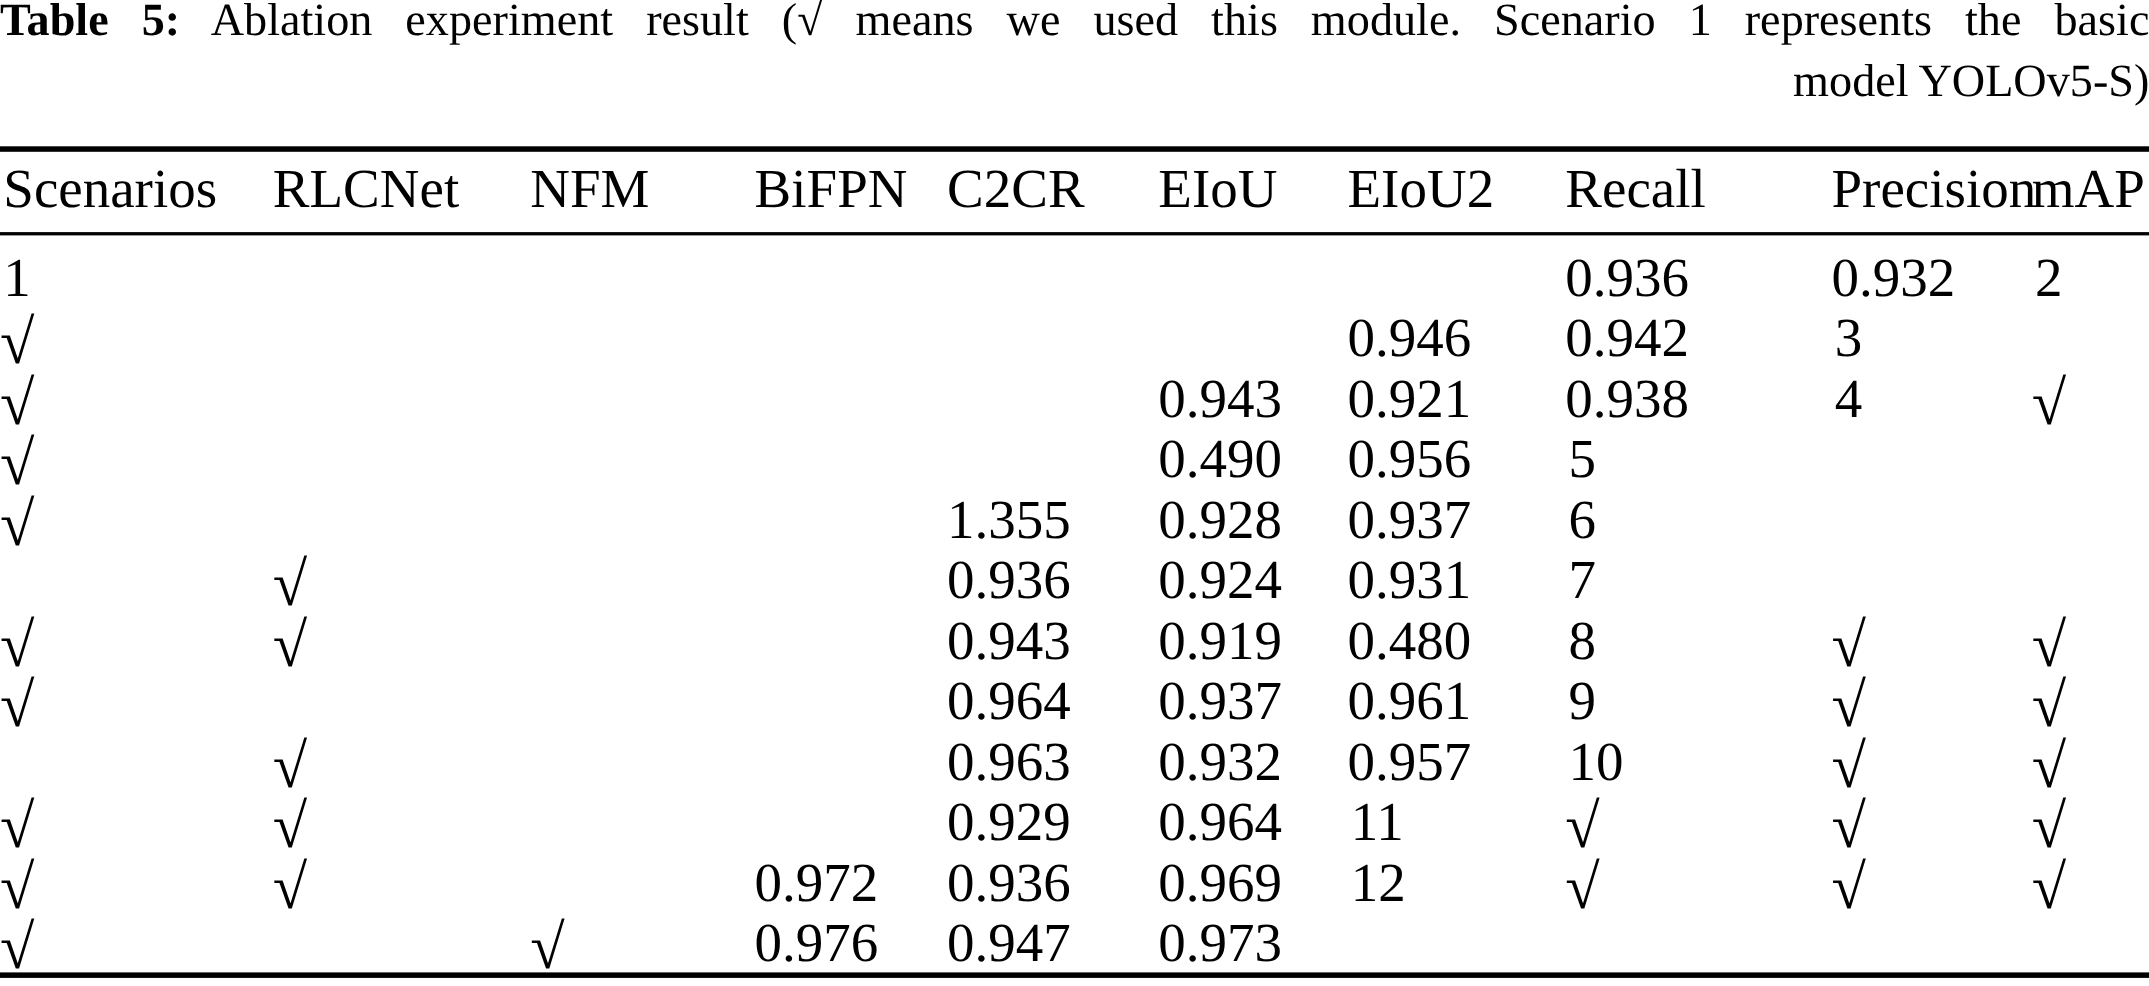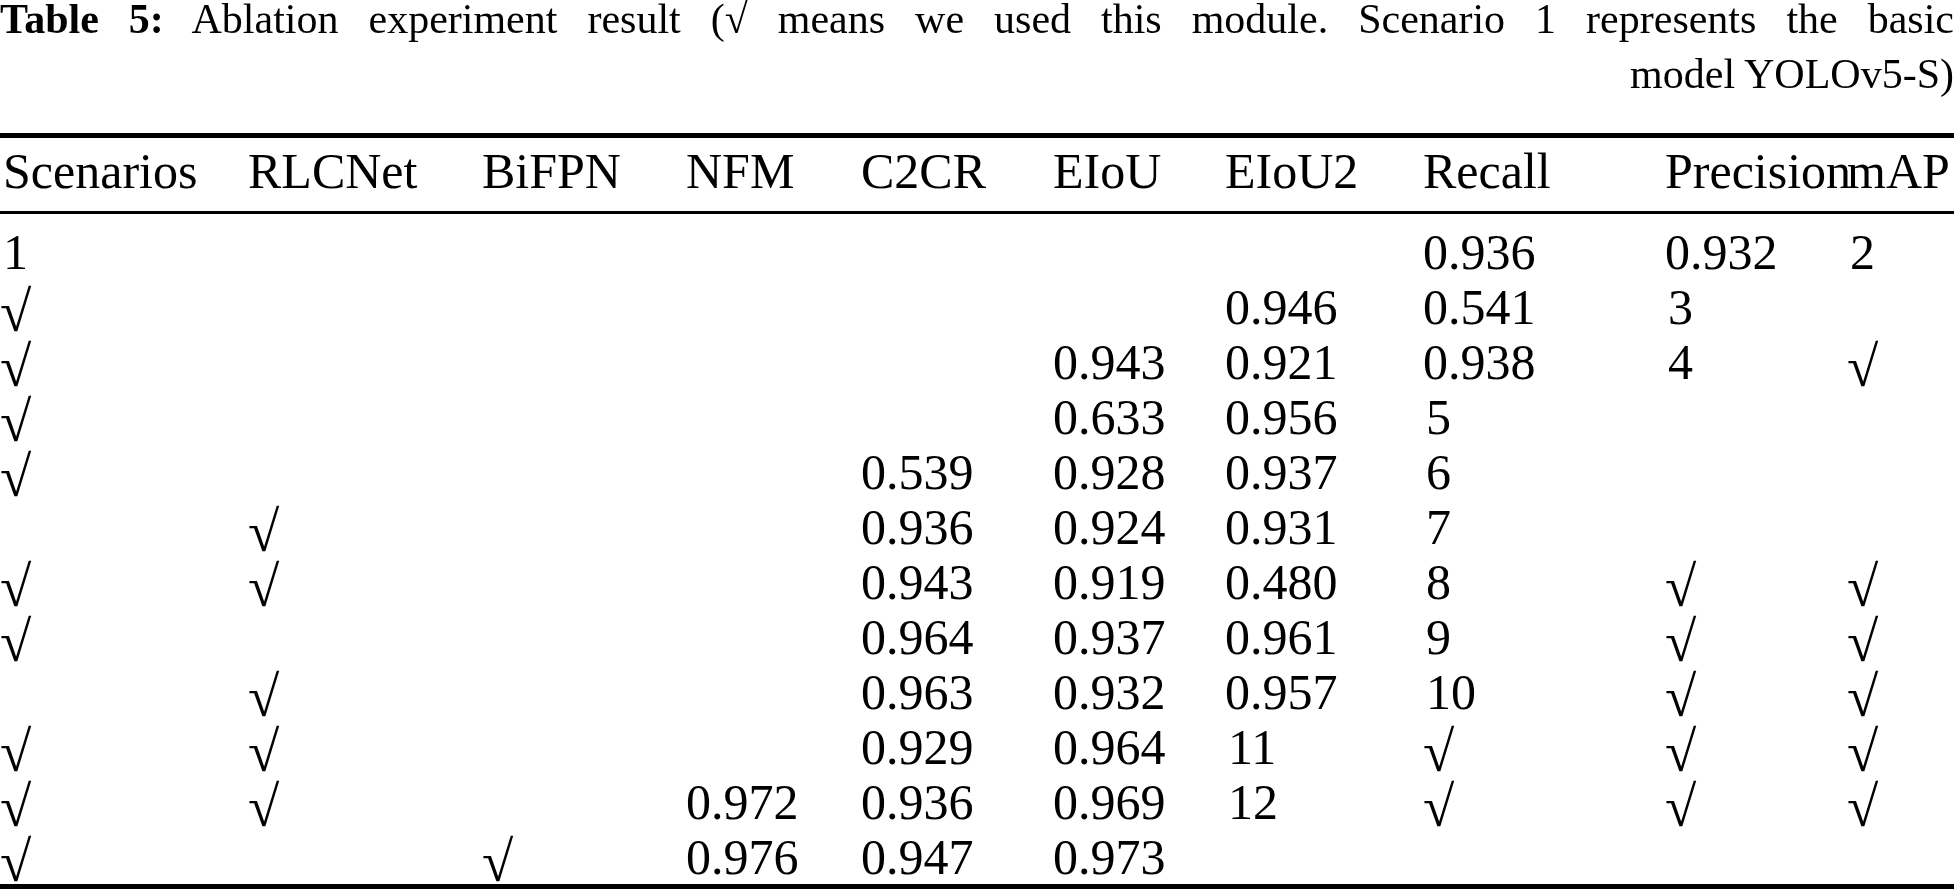--- a/index.html
+++ b/index.html
@@ -87,22 +87,22 @@
   <div class="caption">
     <div class="cap-line1"><span class="cap-label">Table 5:</span><span> Ablation experiment result (√ means we used this module. Scenario 1 represents the basic</span></div>
     <div class="cap-line2">model YOLOv5-S)</div>
   </div>
 
   <div class="rule toprule"></div>
 
   <div class="cols thead">
       <div class="cell col0">Scenarios</div>
       <div class="cell">RLCNet</div>
+      <div class="cell">NFM</div>
       <div class="cell">BiFPN</div>
-      <div class="cell">NFM</div>
       <div class="cell">C2CR</div>
       <div class="cell">EIoU</div>
       <div class="cell">EIoU2</div>
       <div class="cell">Recall</div>
       <div class="cell">Precision</div>
       <div class="cell">mAP</div>
     </div>
 
   <div class="rule midrule"></div>
 
@@ -119,21 +119,21 @@
       <div class="cell col0">2</div>
       <div class="cell">
         <span class="check">√</span>
       </div>
       <div class="cell"></div>
       <div class="cell"></div>
       <div class="cell"></div>
       <div class="cell"></div>
       <div class="cell"></div>
       <div class="cell">0.946</div>
-      <div class="cell">0.541</div>
+      <div class="cell">0.942</div>
       <div class="cell col0">3</div>
       <div class="cell"></div>
       <div class="cell">
         <span class="check">√</span>
       </div>
       <div class="cell"></div>
       <div class="cell"></div>
       <div class="cell"></div>
       <div class="cell"></div>
       <div class="cell">0.943</div>
@@ -143,32 +143,32 @@
       <div class="cell">
         <span class="check">√</span>
       </div>
       <div class="cell">
         <span class="check">√</span>
       </div>
       <div class="cell"></div>
       <div class="cell"></div>
       <div class="cell"></div>
       <div class="cell"></div>
-      <div class="cell">0.633</div>
+      <div class="cell">0.490</div>
       <div class="cell">0.956</div>
       <div class="cell col0">5</div>
       <div class="cell"></div>
       <div class="cell"></div>
       <div class="cell">
         <span class="check">√</span>
       </div>
       <div class="cell"></div>
       <div class="cell"></div>
       <div class="cell"></div>
-      <div class="cell">0.539</div>
+      <div class="cell">1.355</div>
       <div class="cell">0.928</div>
       <div class="cell">0.937</div>
       <div class="cell col0">6</div>
       <div class="cell"></div>
       <div class="cell"></div>
       <div class="cell"></div>
       <div class="cell">
         <span class="check">√</span>
       </div>
       <div class="cell"></div>

